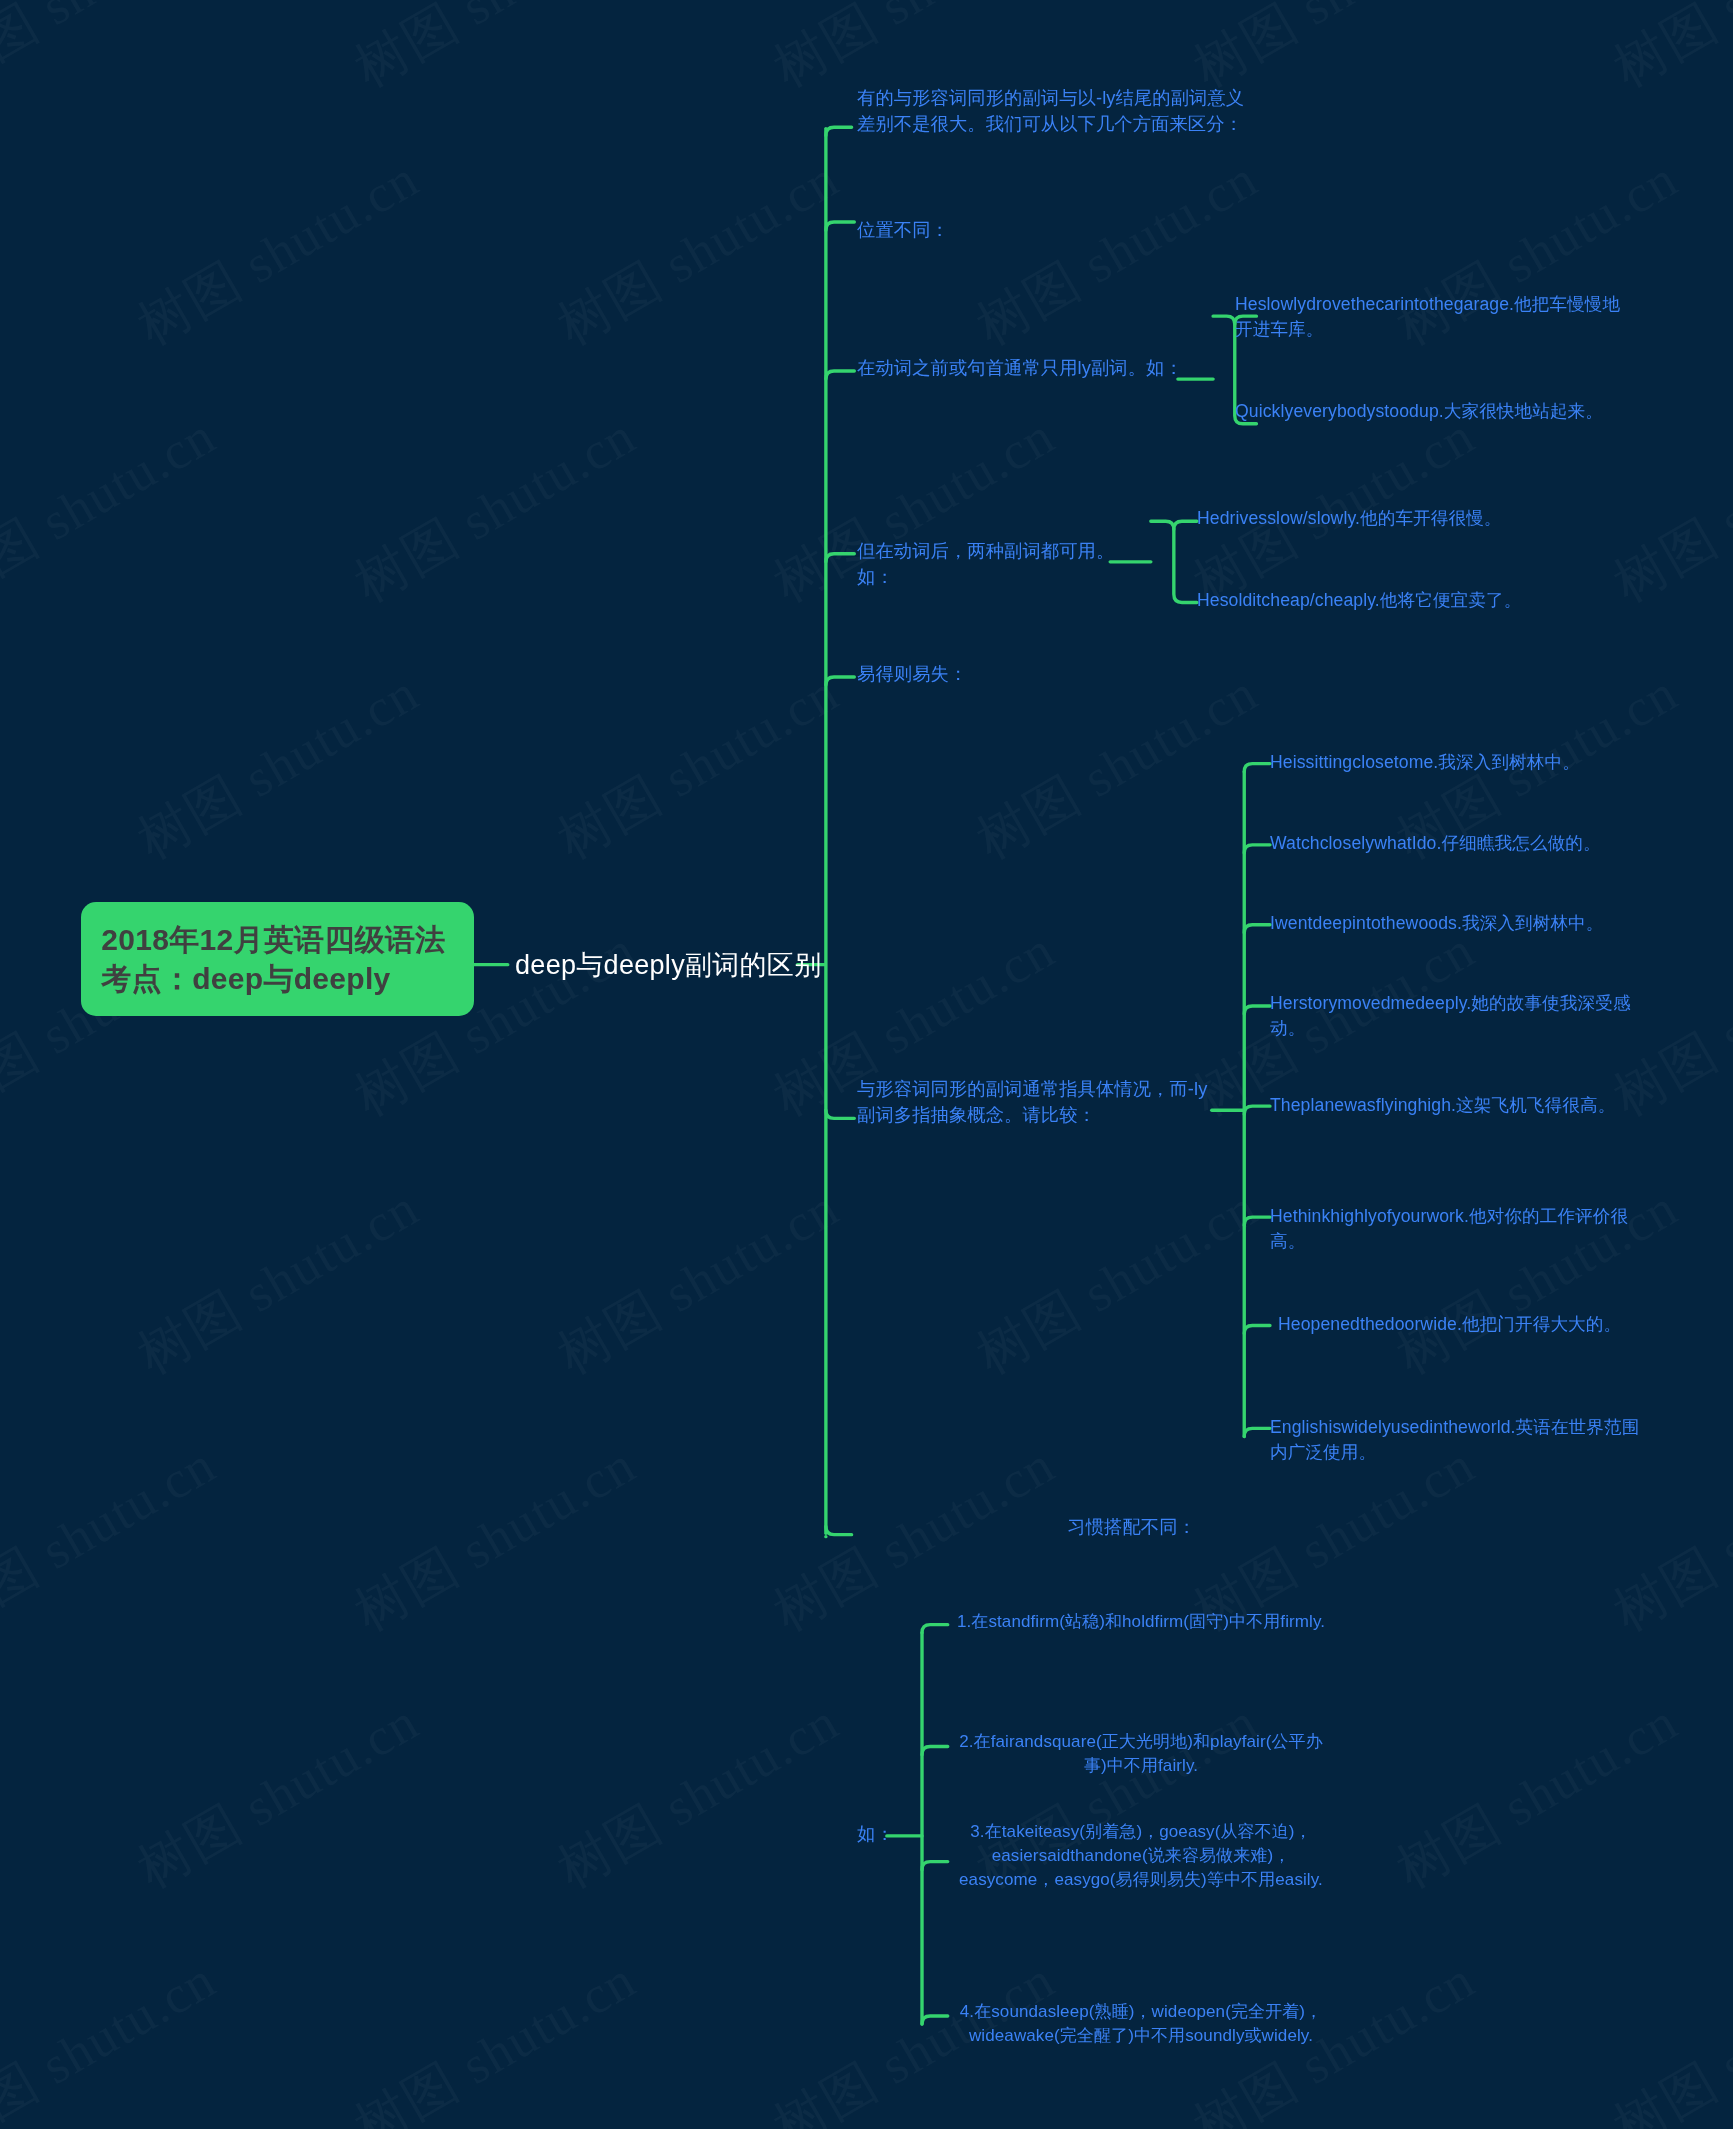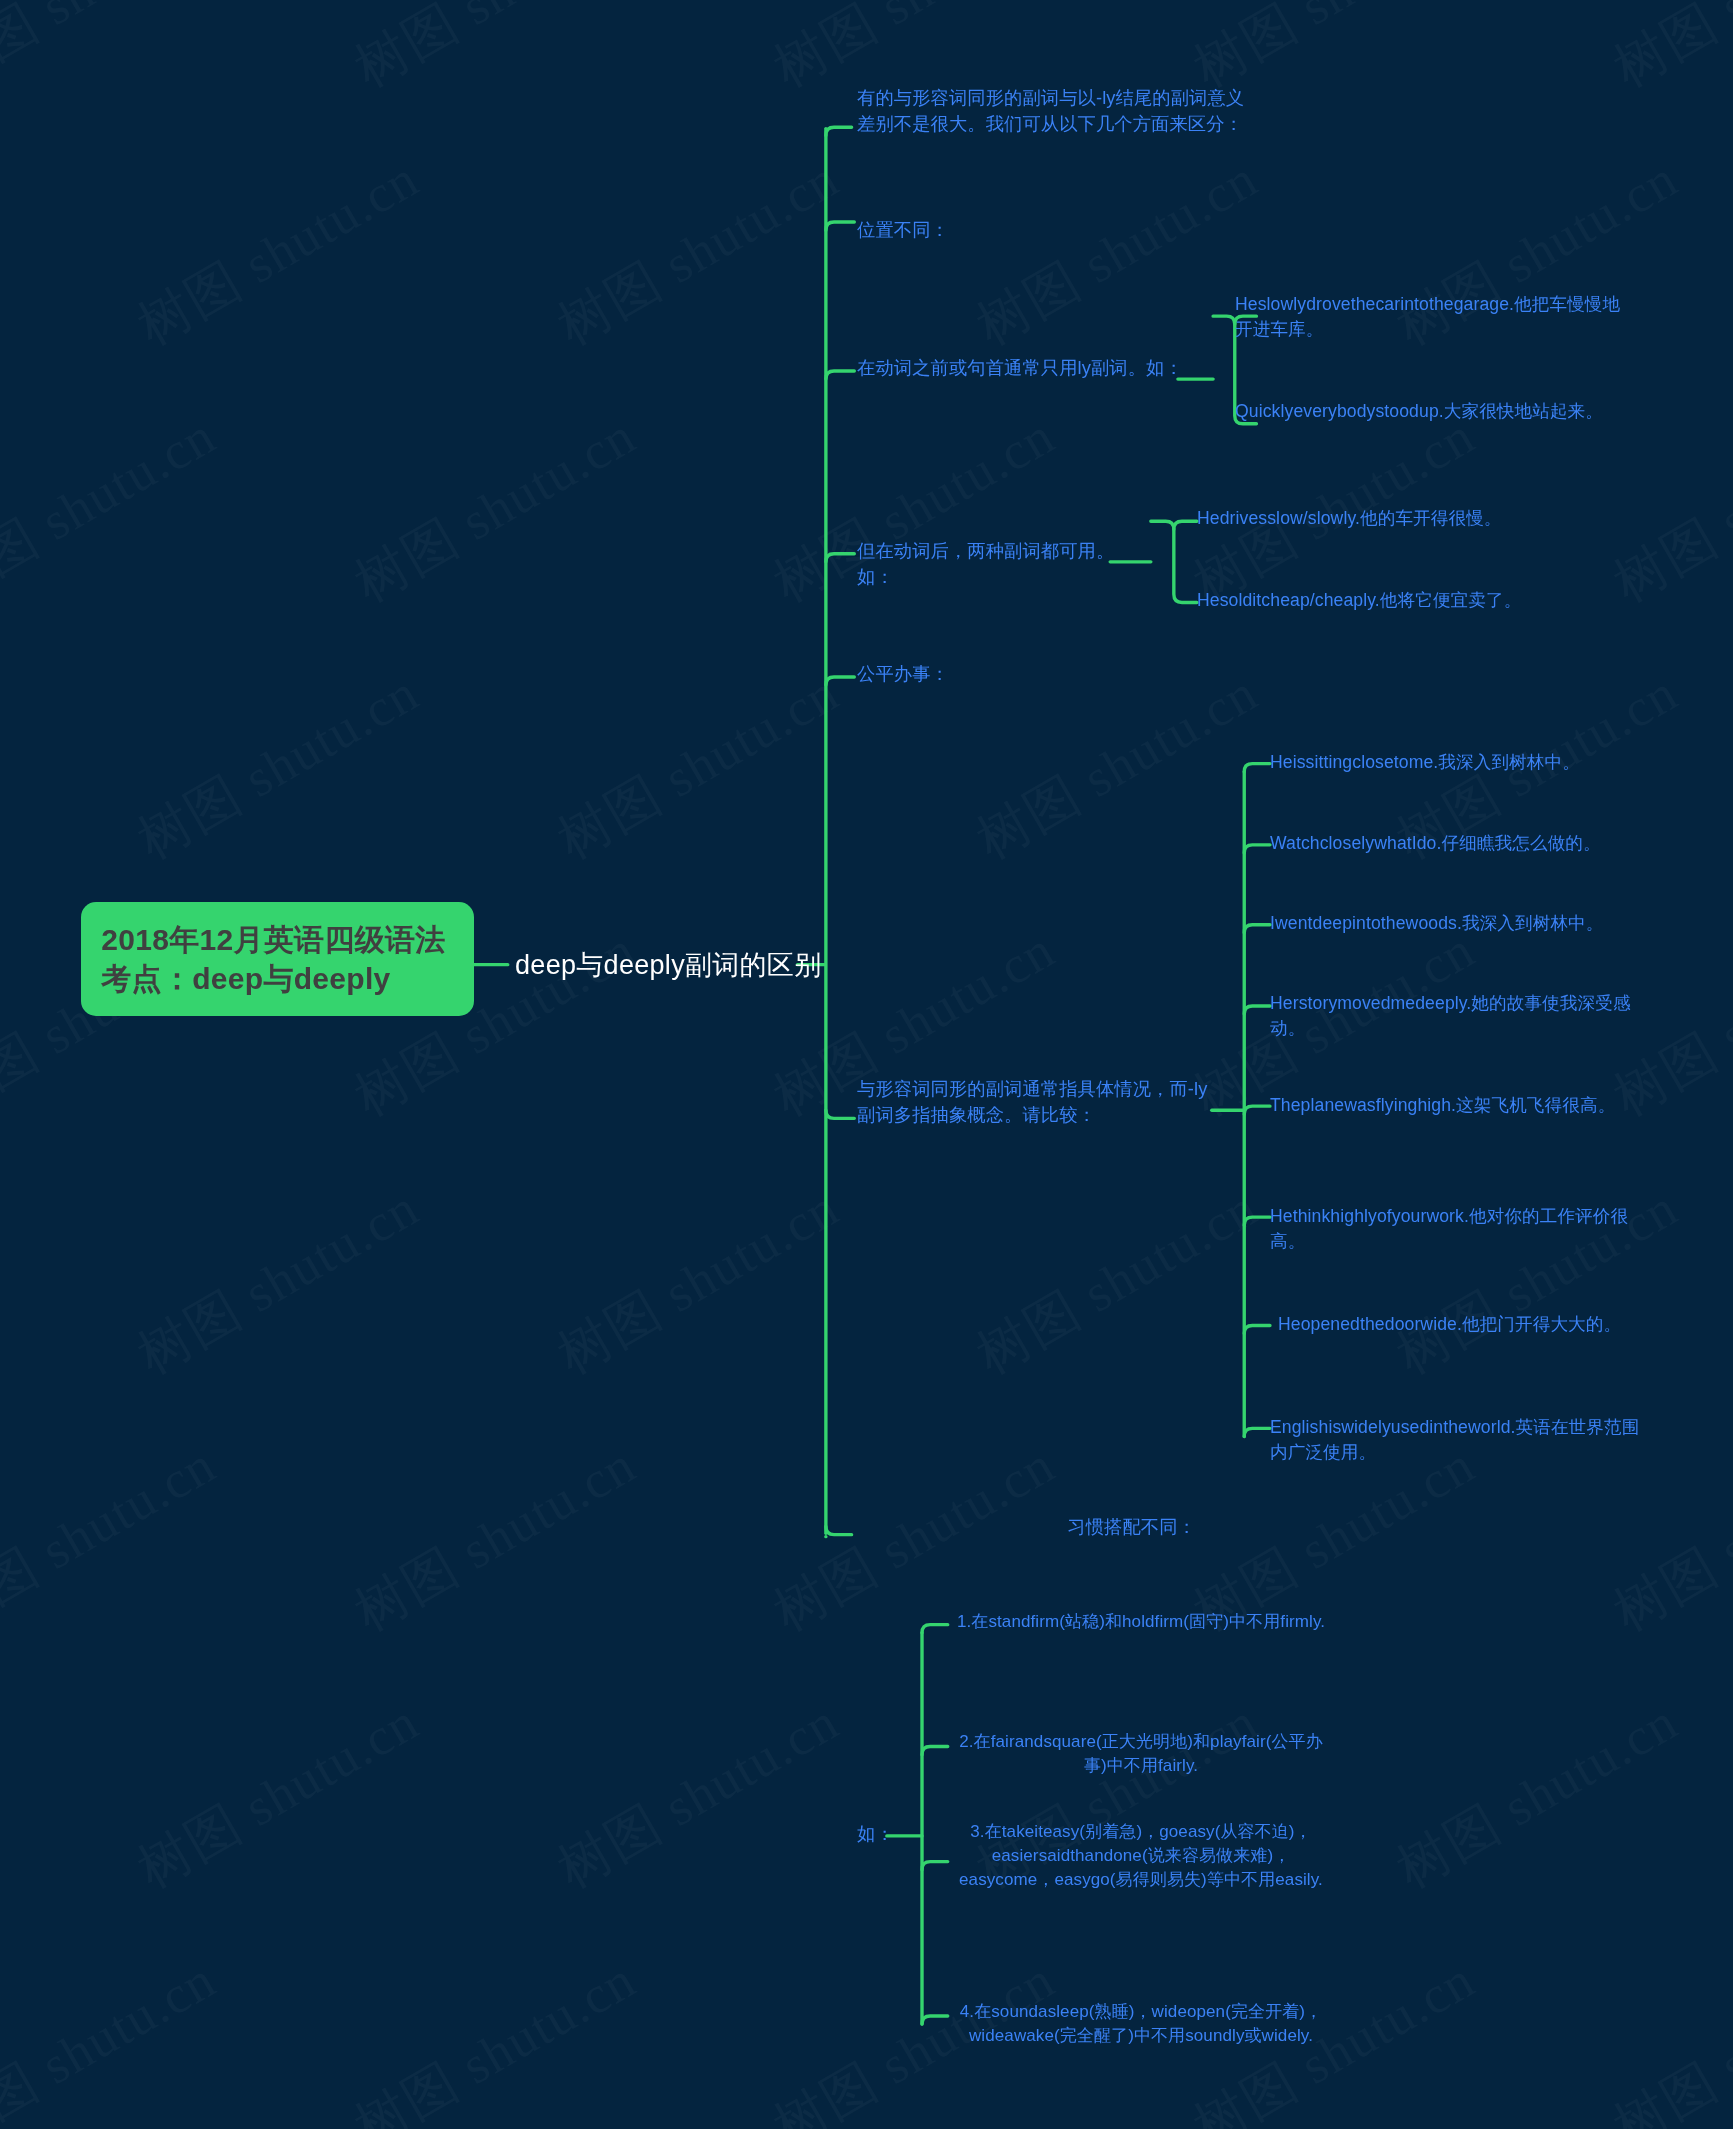--- a/index.html
+++ b/index.html
@@ -186,21 +186,21 @@
   <div class="node topic" id="branch-label">deep与deeply副词的区别</div>
 
   <div class="node topic l2" style="left:857px; top:85px; width:393px;">有的与形容词同形的副词与以-ly结尾的副词意义差别不是很大。我们可从以下几个方面来区分：</div>
 
   <div class="node topic l2" style="left:857px; top:217px; width:379px;">位置不同：</div>
 
   <div class="node topic l2" style="left:857px; top:355px; width:339px;">在动词之前或句首通常只用ly副词。如：</div>
 
   <div class="node topic l2" style="left:857px; top:538px; width:271px;">但在动词后，两种副词都可用。如：</div>
 
-  <div class="node topic l2" style="left:857px; top:661px; width:339px;">公平办事：</div>
+  <div class="node topic l2" style="left:857px; top:661px; width:339px;">易得则易失：</div>
 
   <div class="node topic l2" style="left:857px; top:1076px; width:352px;">与形容词同形的副词通常指具体情况，而-ly副词多指抽象概念。请比较：</div>
 
   <div class="node topic l2" style="left:857px; top:1514px; width:339px;text-align:right;">习惯搭配不同：</div>
 
   <div class="node topic l2" style="left:857px; top:1821px; width:81px;">如：</div>
 
   <div class="node topic l3" style="left:1235px; top:292px; width:393px;">Heslowlydrovethecarintothegarage.他把车慢慢地开进车库。</div>
 
   <div class="node topic l3" style="left:1235px; top:399px; width:393px;">Quicklyeverybodystoodup.大家很快地站起来。</div>

